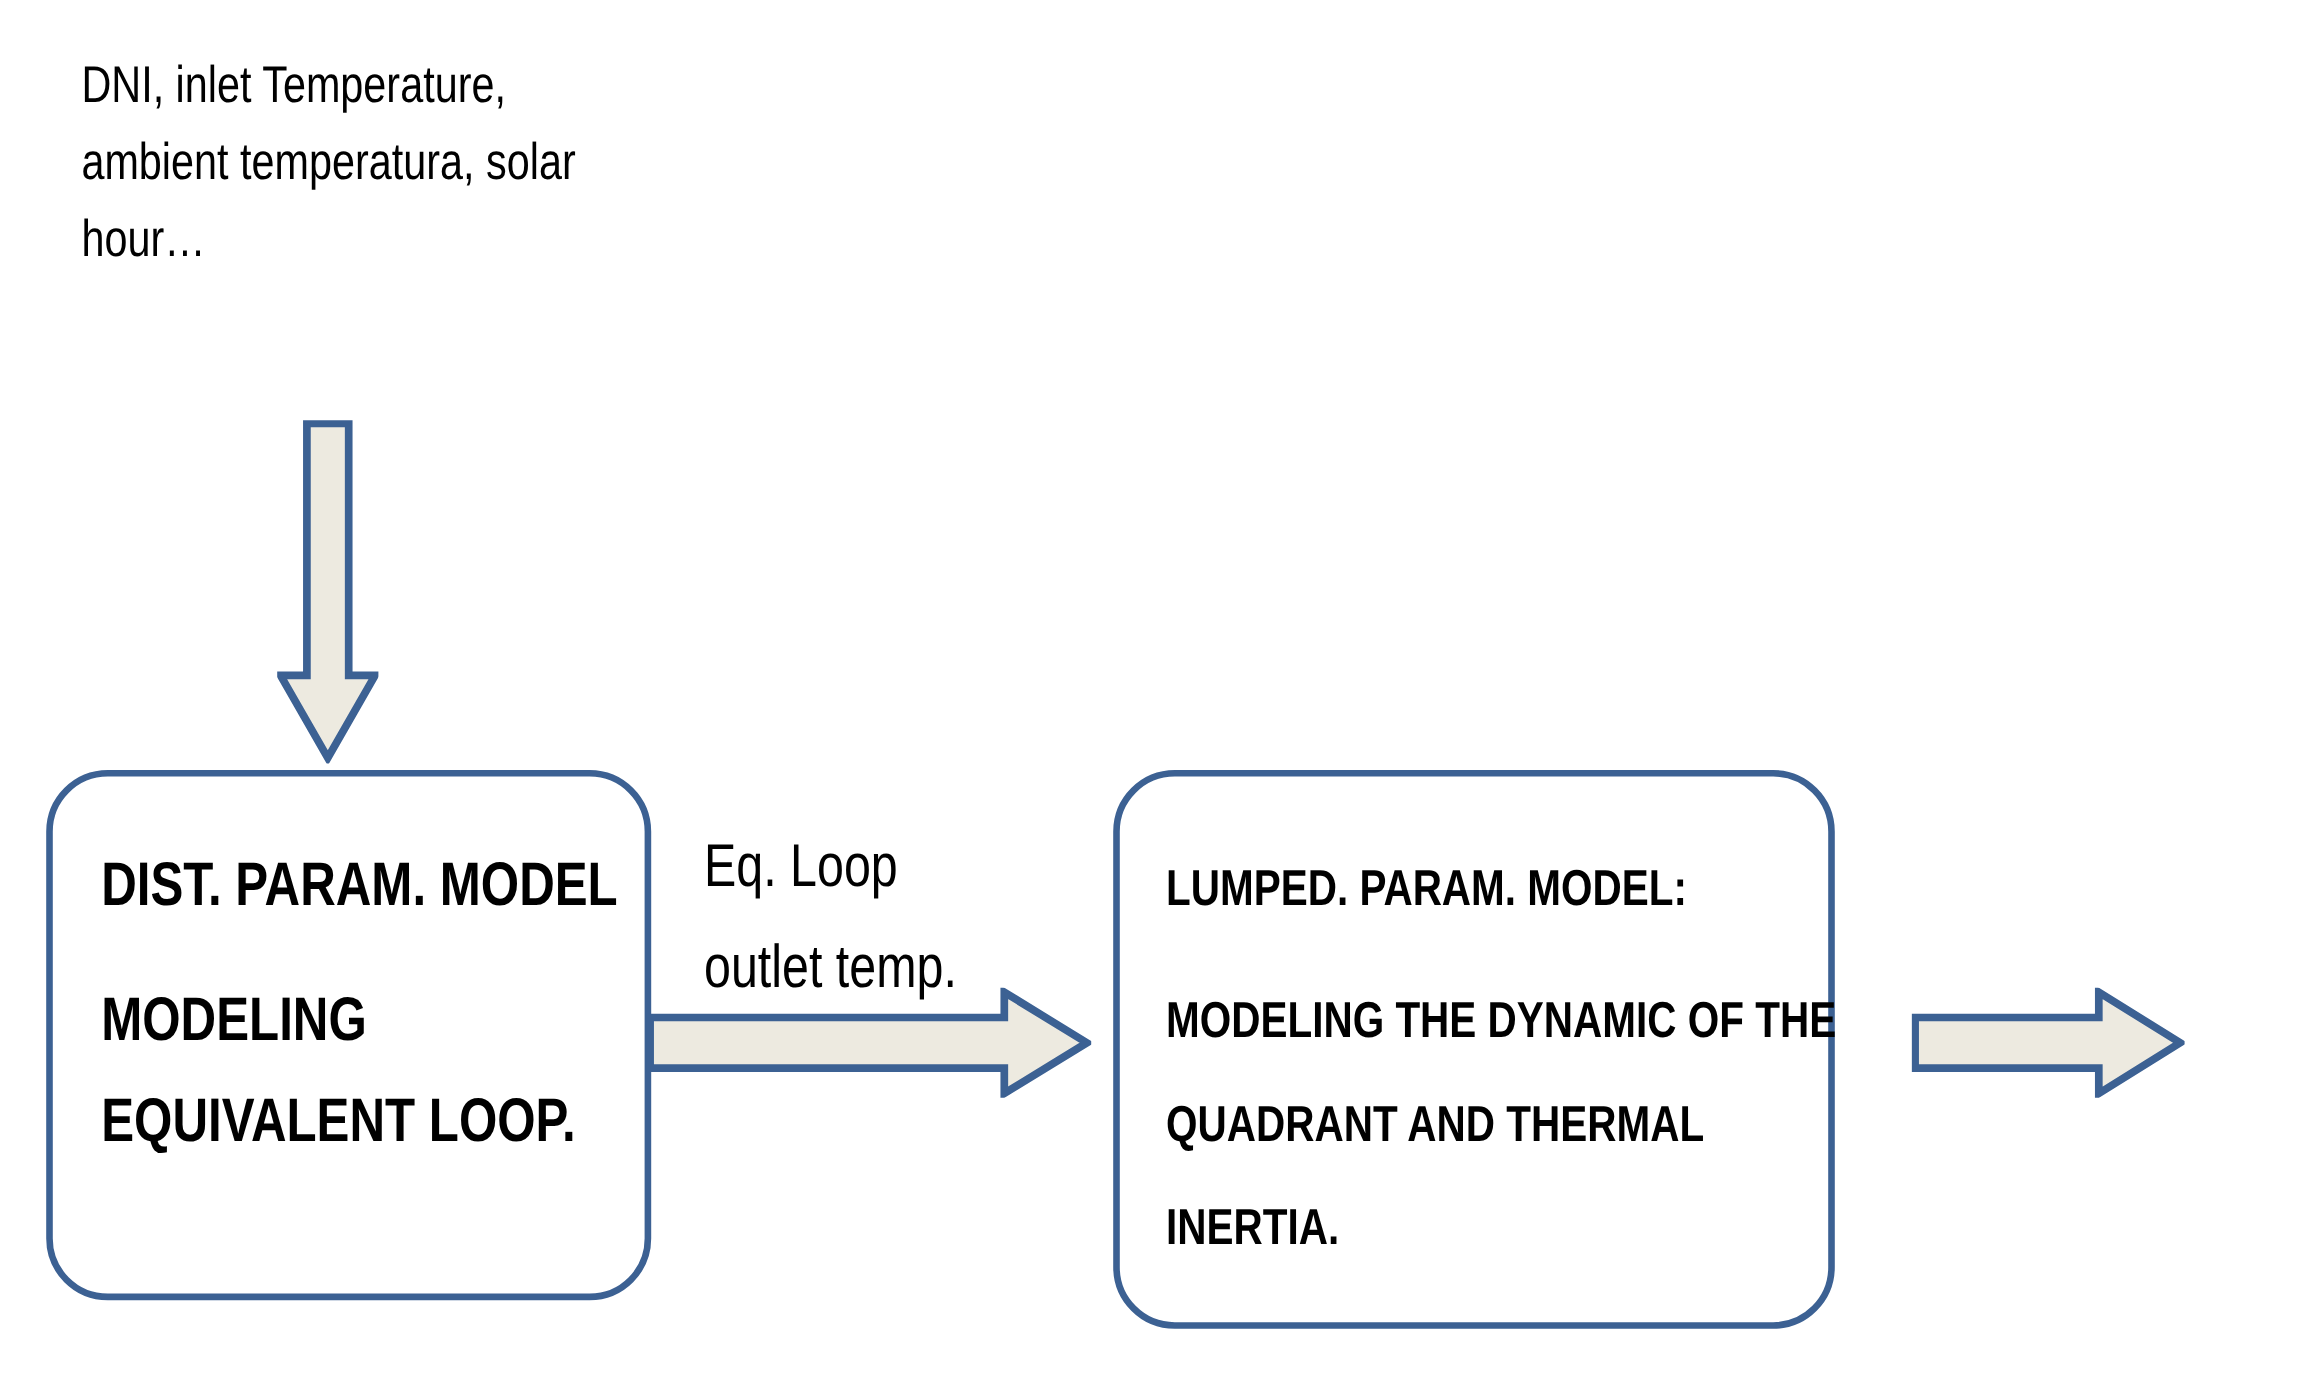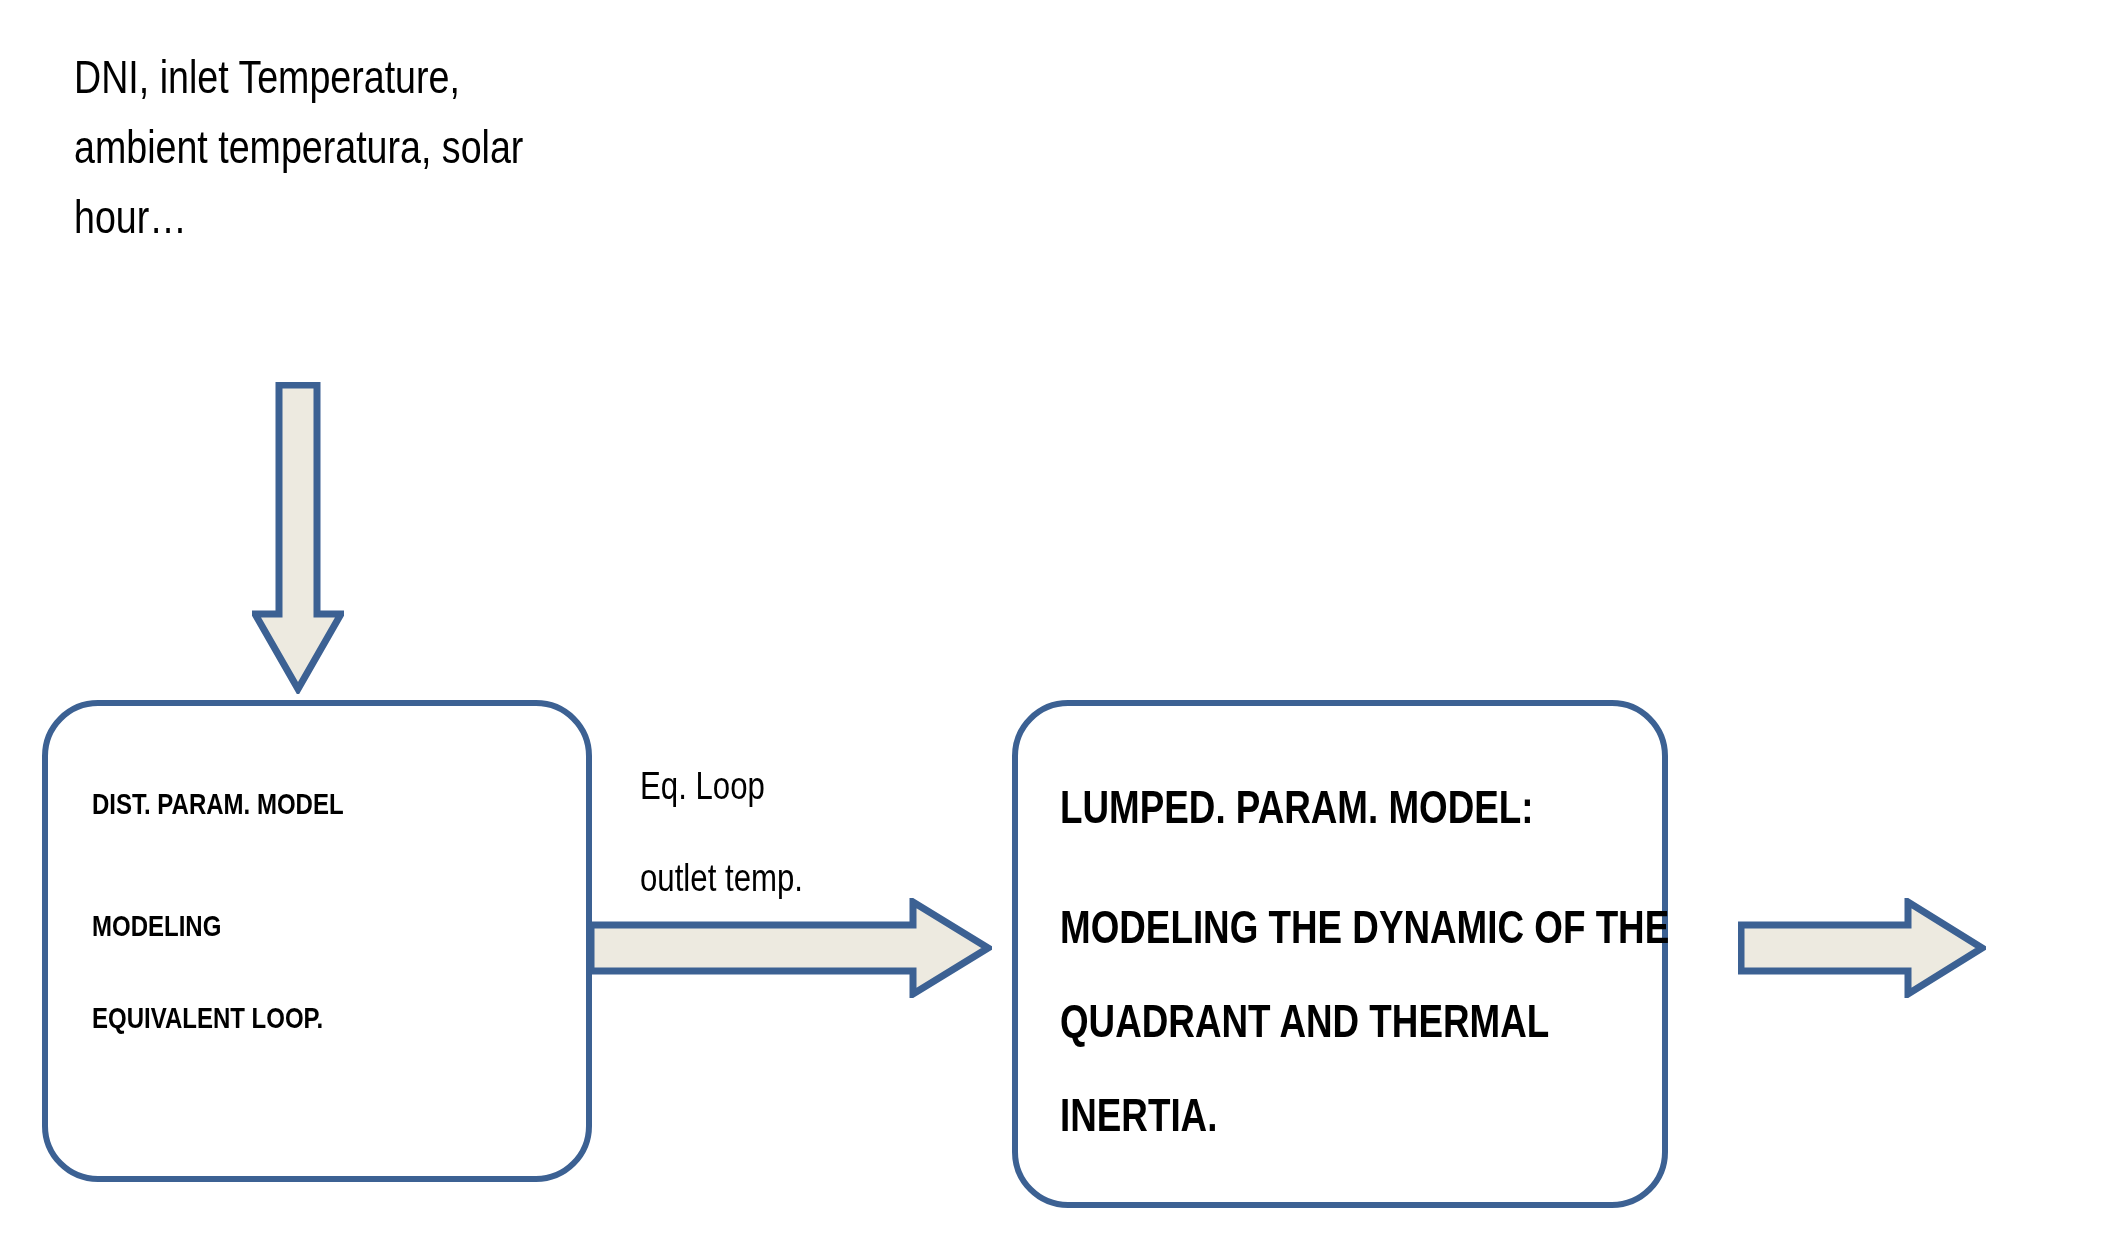--- a/index.html
+++ b/index.html
@@ -35,21 +35,21 @@
 
   #input-annotation {
     left: 74px;
     top: 42px;
     font-size: 47px;
     line-height: 70px;
   }
   #mid-annotation {
     left: 640px;
     top: 740px;
-    font-size: 39px;
+    font-size: 55px;
     line-height: 92px;
   }
   #output-annotation {
     left: 1827px;
     top: 666px;
     font-size: 44px;
     line-height: 110px;
   }
 
   
@@ -75,21 +75,21 @@
 
   #box-dist {
     left: 42px;
     top: 700px;
     width: 550px;
     height: 482px;
   }
   #box-dist .box-text {
     left: 44px;
     top: 52px;
-    font-size: 30px;
+    font-size: 56px;
     line-height: 92px;
   }
   #box-dist .gap { display:block; height: 30px; }
 
   #box-lumped {
     left: 1012px;
     top: 700px;
     width: 656px;
     height: 508px;
     text-decoration: underline;

